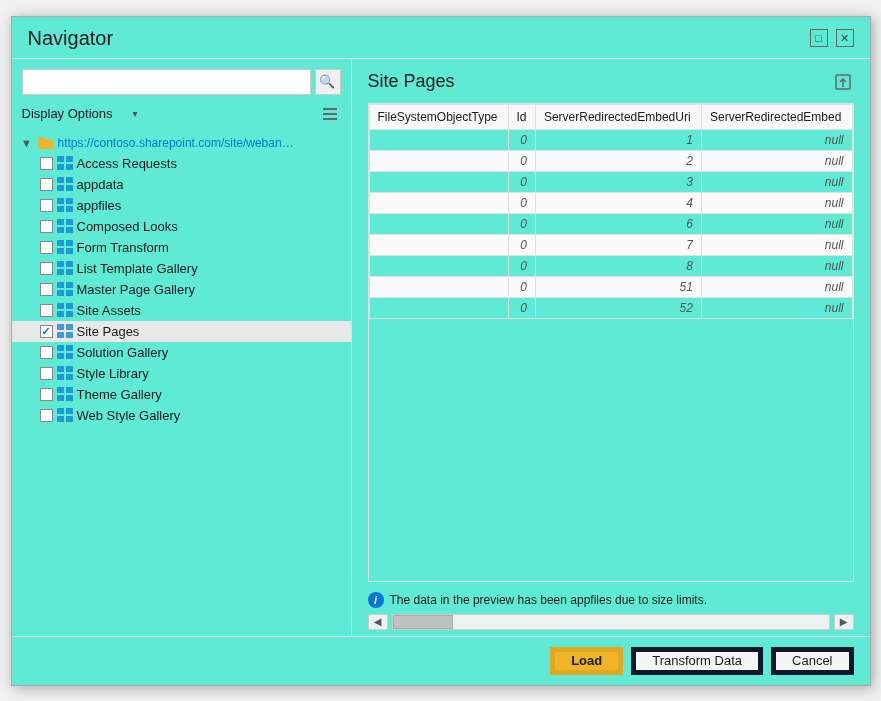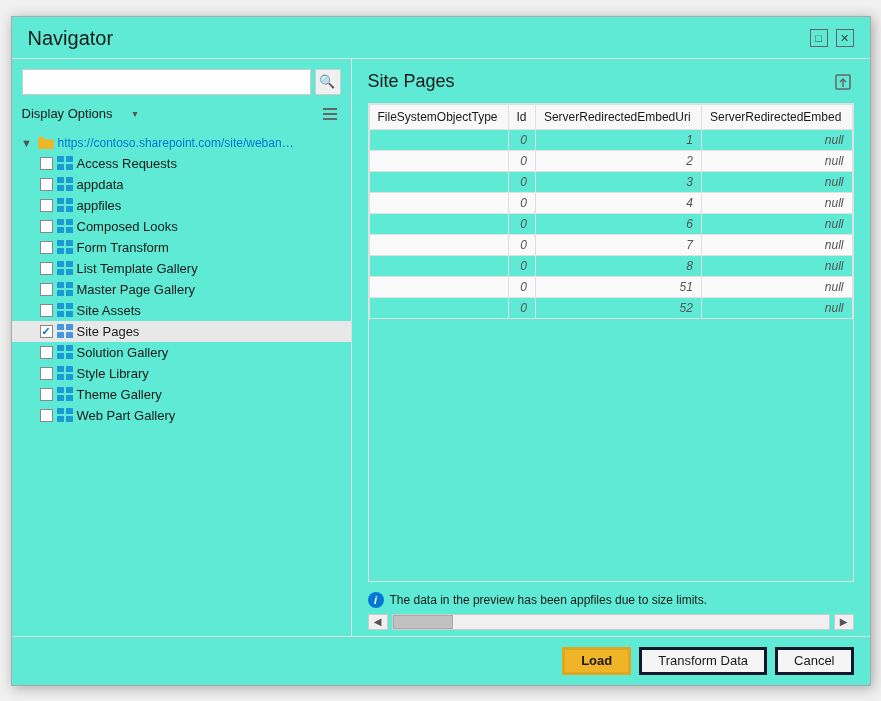--- a/index.html
+++ b/index.html
@@ -329,21 +329,21 @@
       align-items: center;
       padding: 10px 16px;
       gap: 8px;
       border-top: 1px solid #e0e0e0;
       flex-shrink: 0;
     }
     .btn {
       height: 28px;
       padding: 0 16px;
       font-size: 13px;
-      border: 3px solid #0f172a;
+      border: 5px solid #0f172a;
       cursor: pointer;
       background: #f5f5f5;
       color: #1a1a1a;
     }
     .btn-primary {
       background: #f0b429;
       border-color: #e0a820;
       color: #1a1a1a;
       font-weight: 600;
     }
@@ -549,21 +549,21 @@
             <div class="tree-item">
               <div class="checkbox"></div>
               <div class="list-icon">
                 <svg width="16" height="14" viewBox="0 0 16 14">
       <rect x="0" y="0" width="7" height="6" rx="0.5" fill="#0078d4" opacity="0.7"></rect>
       <rect x="9" y="0" width="7" height="6" rx="0.5" fill="#0078d4" opacity="0.7"></rect>
       <rect x="0" y="8" width="7" height="6" rx="0.5" fill="#0078d4" opacity="0.7"></rect>
       <rect x="9" y="8" width="7" height="6" rx="0.5" fill="#0078d4" opacity="0.7"></rect>
     </svg>
               </div>
-              <span class="item-label">Web Part Gallery</span>
+              <span class="item-label">Web Style Gallery</span>
             </div>
           </div>
       </div>
     </div>
 
     <div class="right-panel">
       <div class="right-panel-header">
         <span class="right-panel-title">Site Pages</span>
         <div class="right-panel-icon">
           <svg width="20" height="20" viewBox="0 0 20 20">

